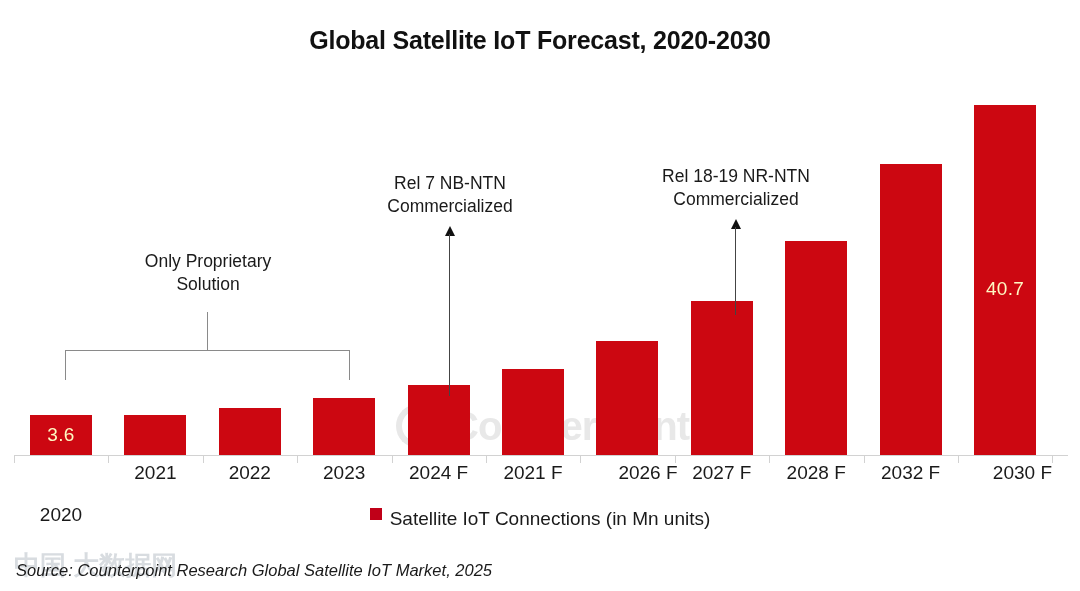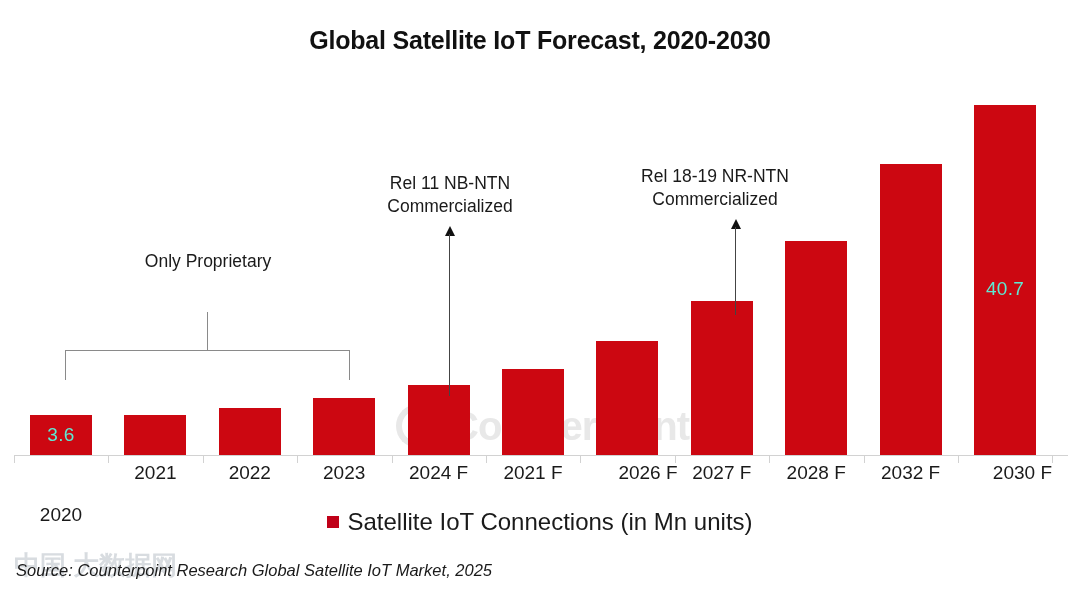--- a/index.html
+++ b/index.html
@@ -93,21 +93,21 @@
 
   .bar {
     position: absolute;
     background: #cc0711;
     bottom: 1px;
   }
   .bar-label {
     position: absolute;
     width: 100%;
     text-align: center;
-    color: #5eead4;
+    color: #fef9c3;
     font-size: 19px;
     letter-spacing: 0.3px;
   }
 
   
   .annot-text {
     position: absolute;
     text-align: center;
     font-size: 17.5px;
     line-height: 23px;
@@ -169,23 +169,22 @@
   }
 
   
   #legend {
     position: absolute;
     left: 0;
     top: 508px;
     width: 1080px;
     display: flex;
     justify-content: center;
-    align-items: center;
     gap: 8px;
-    font-size: 24px;
+    font-size: 19px;
     color: #1a1a1a;
   }
   #legend .swatch {
     width: 12px;
     height: 12px;
     background: #c00018;
     display: inline-block;
   }
 
   
@@ -238,38 +237,39 @@
       <div class="bar" style="left: 690.8px; width: 62px; height: 154px; background: rgb(204, 7, 17);"></div>
       <div class="bar" style="left: 785.2px; width: 62px; height: 214px; background: rgb(204, 7, 17);"></div>
       <div class="bar" style="left: 879.6px; width: 62px; height: 291px; background: rgb(204, 7, 17);"></div>
       <div class="bar" style="left: 974px; width: 62px; height: 350px; background: rgb(204, 7, 17);">
         <div class="bar-label" style="bottom: 155px;">40.7</div>
       </div>
     </div>
 
   <div class="annot-text" style="left:108px; top:190px; width:200px;">
     <div>Only Proprietary</div>
+    <div>Solution</div>
   </div>
   <div id="bracket" style="left:65px; top:290px; width:285px; height:30px;">
     <div class="b-top"></div>
     <div class="b-left" style="left:0; height:30px;"></div>
     <div class="b-right" style="right:0; height:30px;"></div>
     <div class="b-stem" style="left:142px; top:-38px; height:39px;"></div>
   </div>
 
   <div class="annot-text" style="left:355px; top:112px; width:190px;">
-    <div>Rel 11 NB-NTN</div>
+    <div>Rel 7 NB-NTN</div>
     <div>Commercialized</div>
   </div>
   <div class="annot-arrow" style="left:443px; top:166px; height:170px;">
     <div class="head"></div>
     <div class="shaft" style="height:162px;"></div>
   </div>
 
-  <div class="annot-text" style="left:614px; top:105px; width:202px;">
+  <div class="annot-text" style="left:635px; top:105px; width:202px;">
     <div>Rel 18-19 NR-NTN</div>
     <div>Commercialized</div>
   </div>
   <div class="annot-arrow" style="left:729px; top:159px; height:96px;">
     <div class="head"></div>
     <div class="shaft" style="height:88px;"></div>
   </div>
 </div>
 
 <div id="cat-labels">

